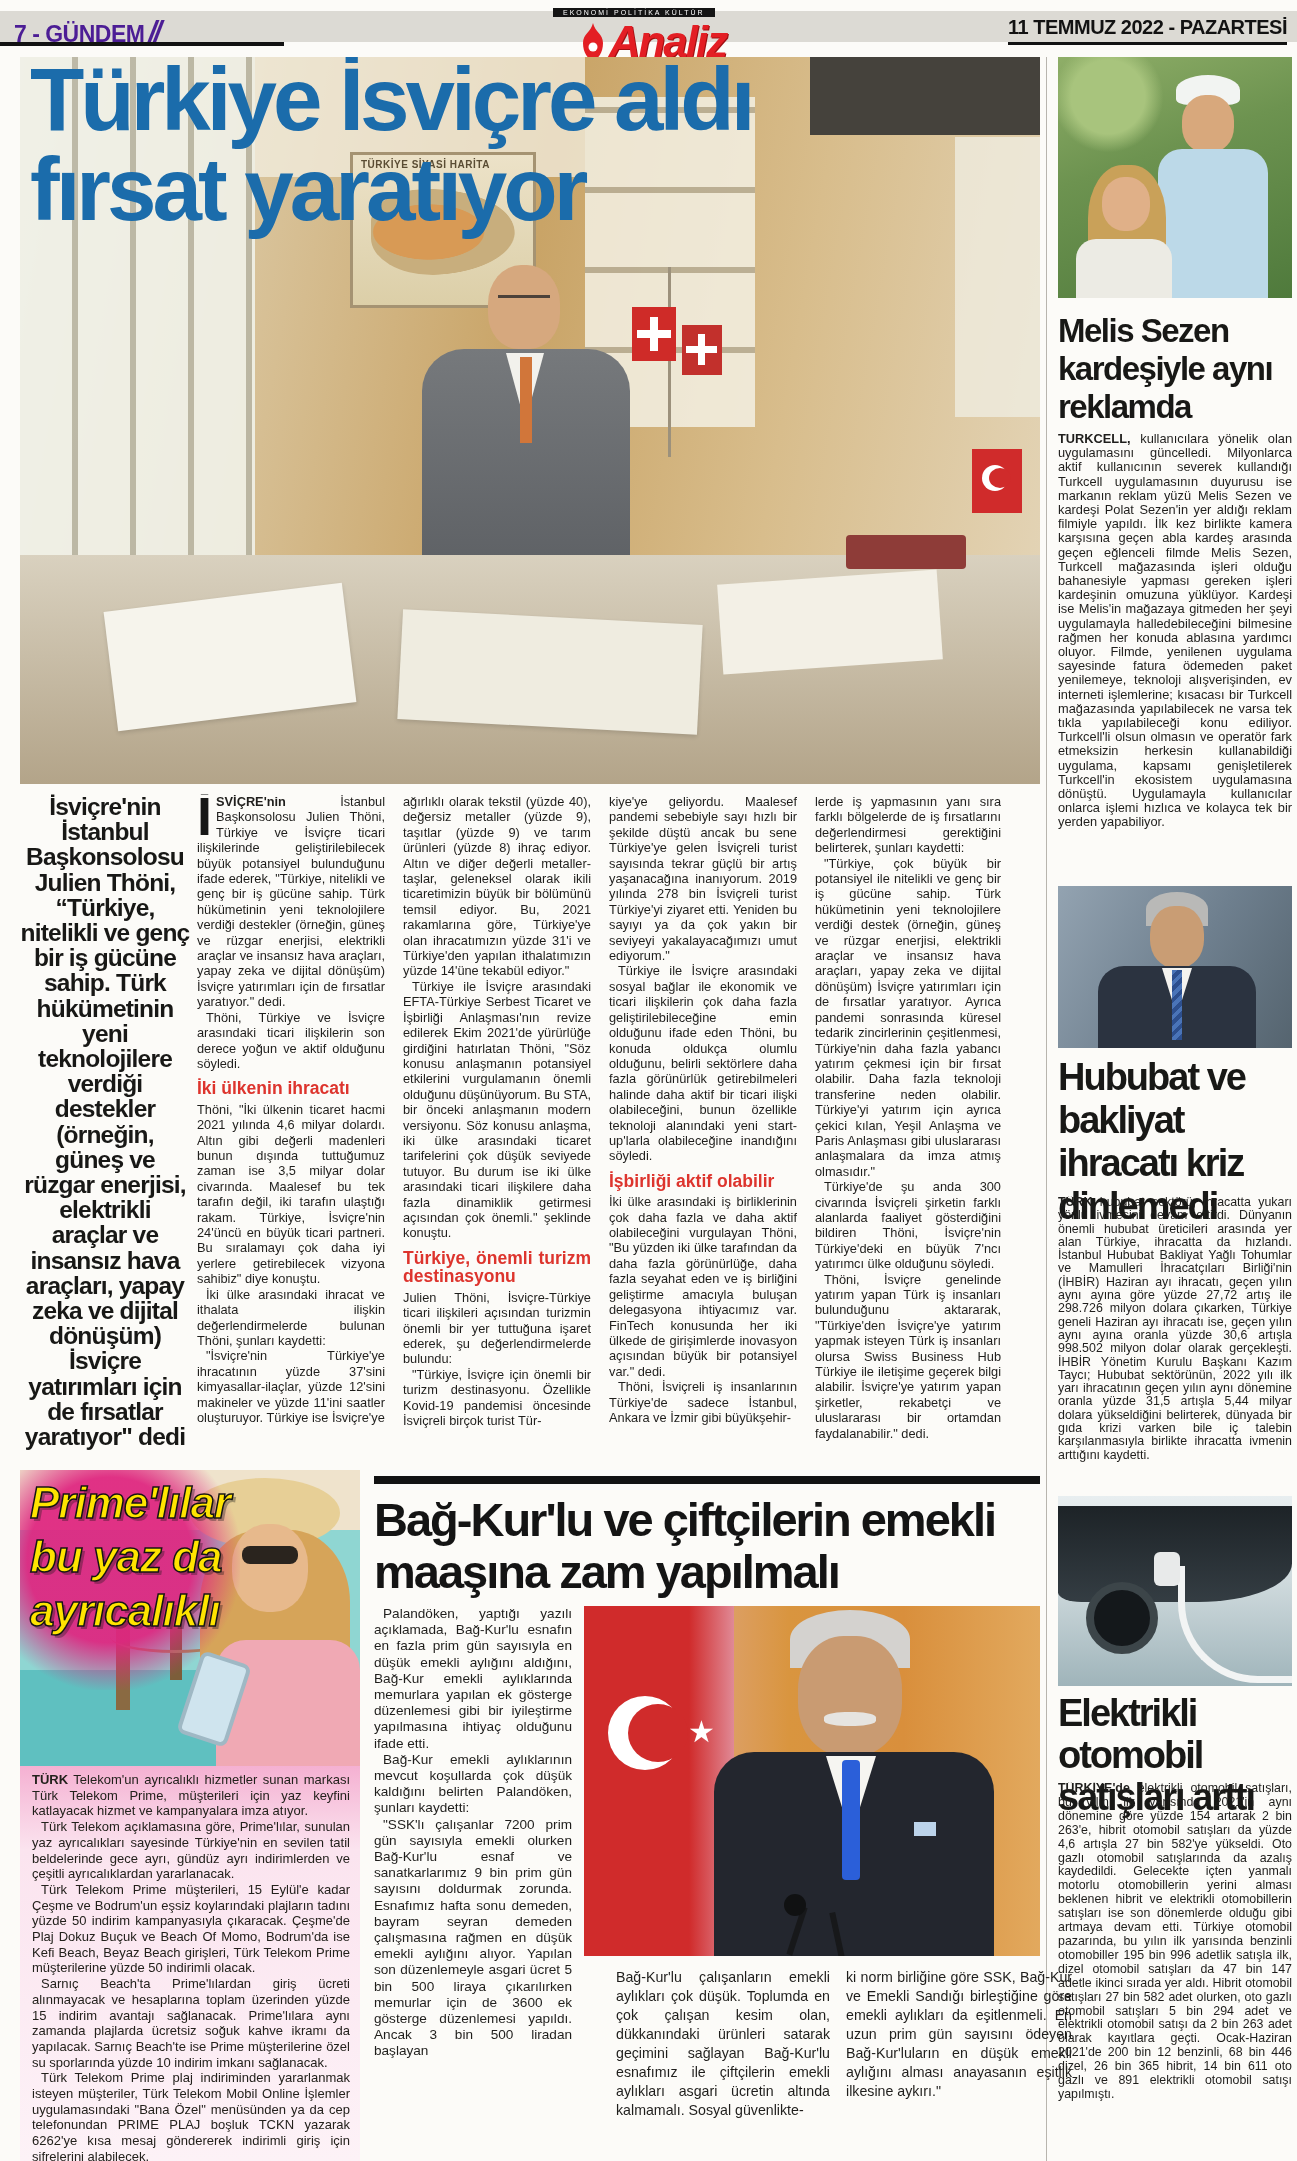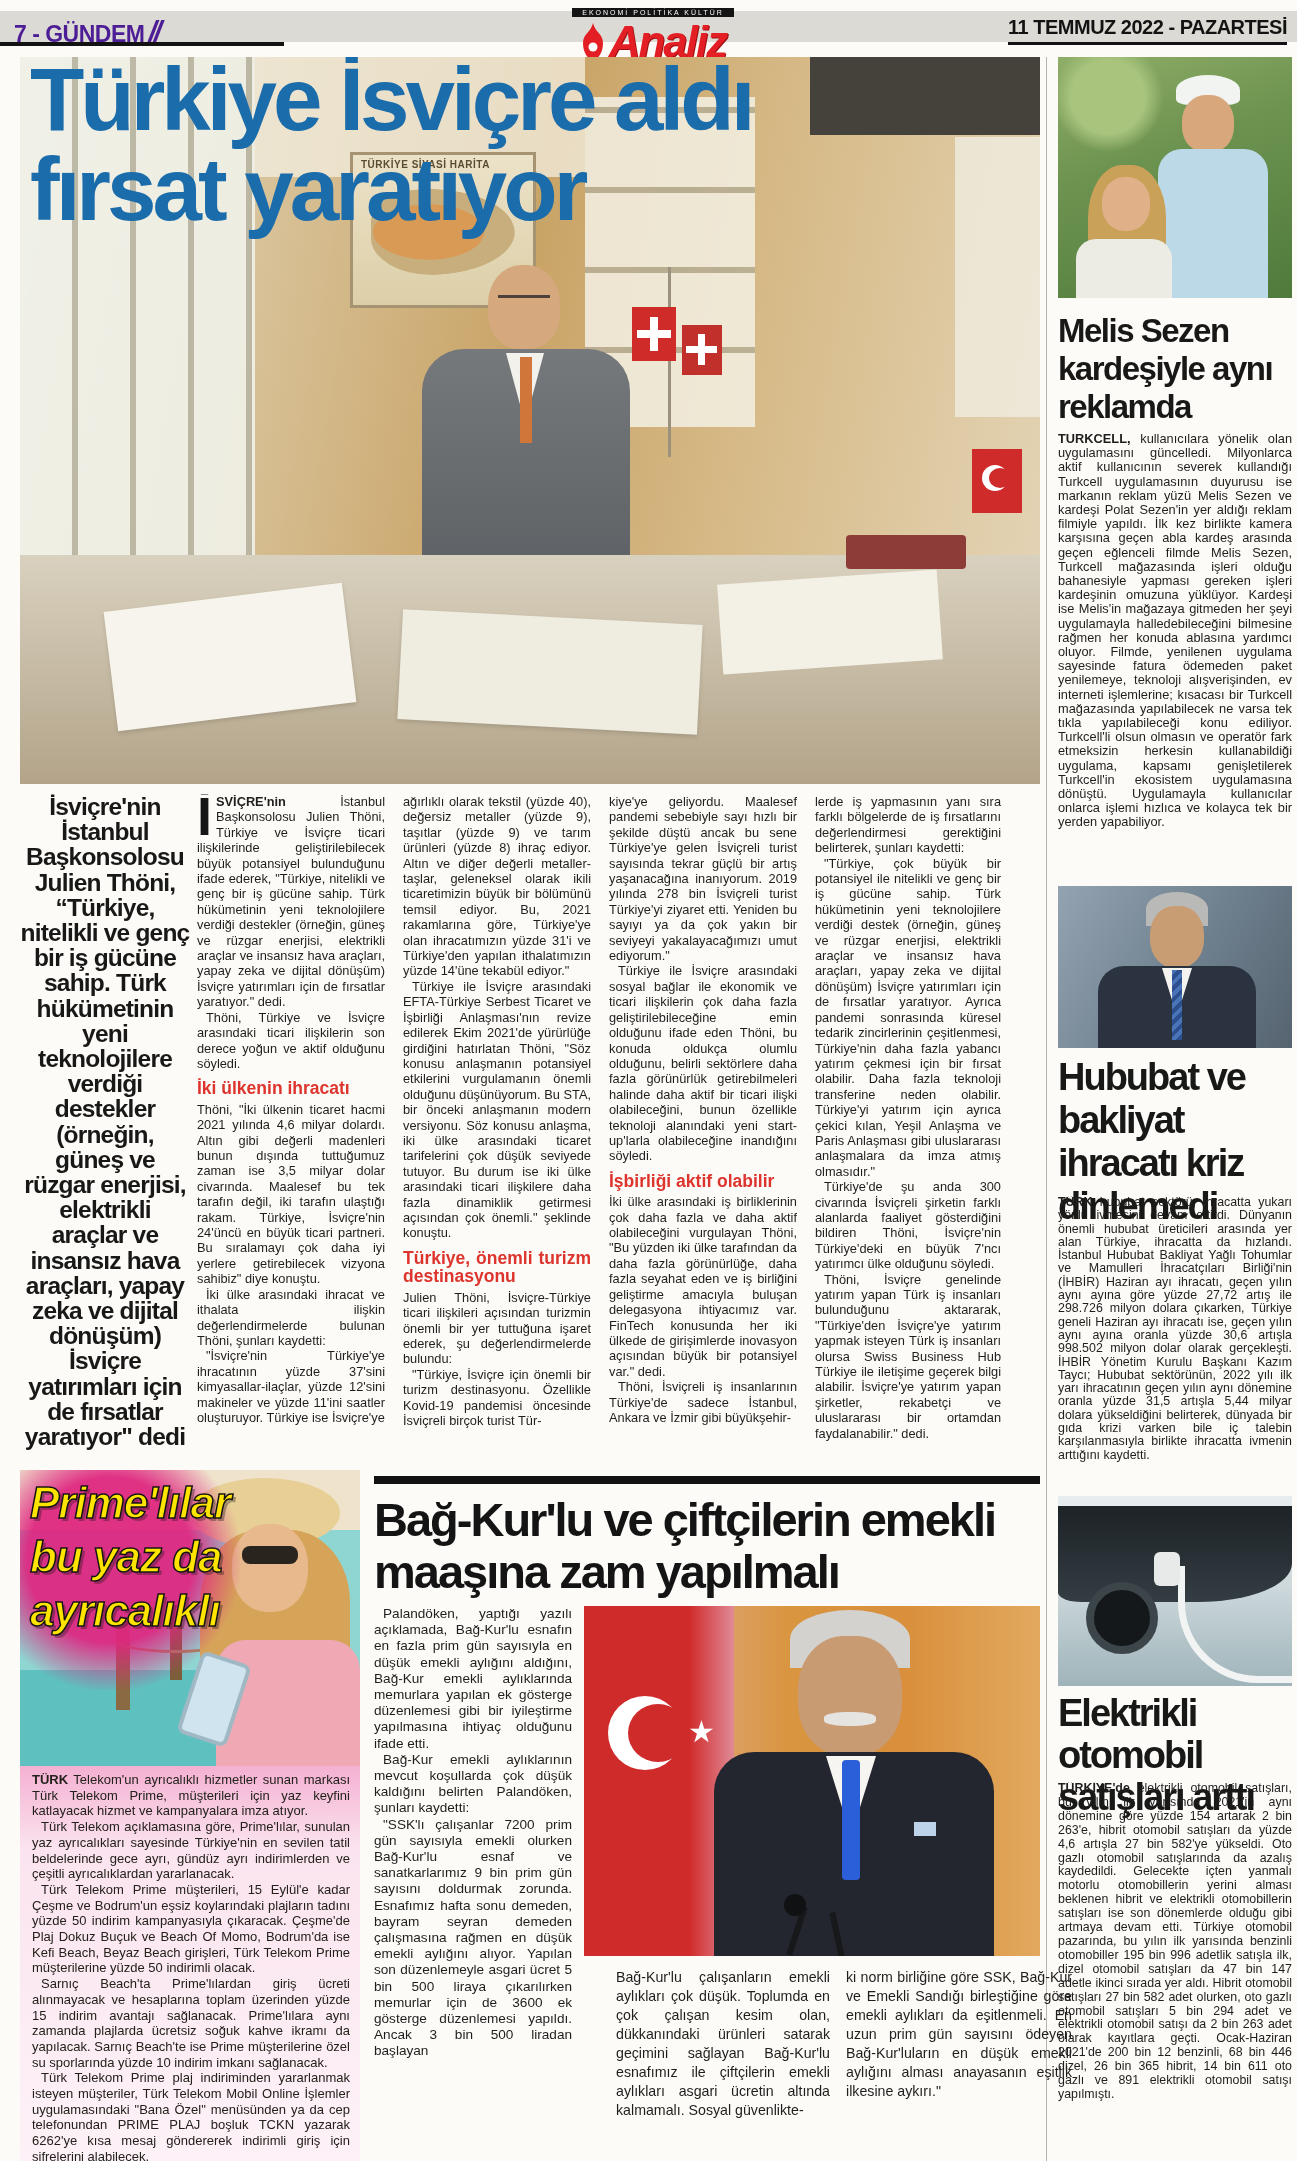--- a/index.html
+++ b/index.html
@@ -3,21 +3,21 @@
 <meta charset="utf-8">
 <style>
   html,body{margin:0;padding:0;background:#efede8;}
   .page{position:relative;width:1297px;height:2161px;background:#fcfbf8;font-family:"Liberation Sans",sans-serif;color:#1f1e1c;overflow:hidden;margin:0 auto;}
   .abs{position:absolute;}
   
   .hstrip{position:absolute;left:0;top:11px;width:1297px;height:31px;background:#dcdad4;}
   .hbarleft{position:absolute;left:0;top:42px;width:284px;height:4px;background:#121212;}
   .section{position:absolute;left:14px;top:15px;font-size:23px;font-weight:700;letter-spacing:-0.5px;color:#4c1d95;}
   .slashes{font-style:italic;font-weight:900;font-size:30px;margin-left:4px;letter-spacing:-3px;}
-  .logo{position:absolute;left:553px;top:1px;width:200px;text-align:center;}
+  .logo{position:absolute;left:553px;top:1px;width:200px;}
   .tagline{display:inline-block;background:#141414;color:#fff;font-size:7px;letter-spacing:2px;padding:1px 10px;}
   .logorow{display:flex;align-items:center;justify-content:center;gap:3px;margin-top:-2px;}
   .logotext{color:#e31e24;font-size:44px;font-weight:900;font-style:italic;letter-spacing:-2px;text-shadow:1px 1px 0 #9e0f12;}
   .date{position:absolute;right:10px;top:16px;font-size:20px;font-weight:700;letter-spacing:-0.5px;color:#121212;border-bottom:3px solid #121212;padding-bottom:3px;}
   
   .mainhl{position:absolute;left:10px;color:#1b6cab;font-weight:800;font-size:89px;letter-spacing:-4px;line-height:0.96;white-space:nowrap;}
   
   .bp{margin:0;font-size:12.8px;line-height:15.4px;text-align:justify;text-indent:9px;}
   .bp.first{text-indent:0;}
   .col{position:absolute;top:794px;height:672px;overflow:hidden;}

